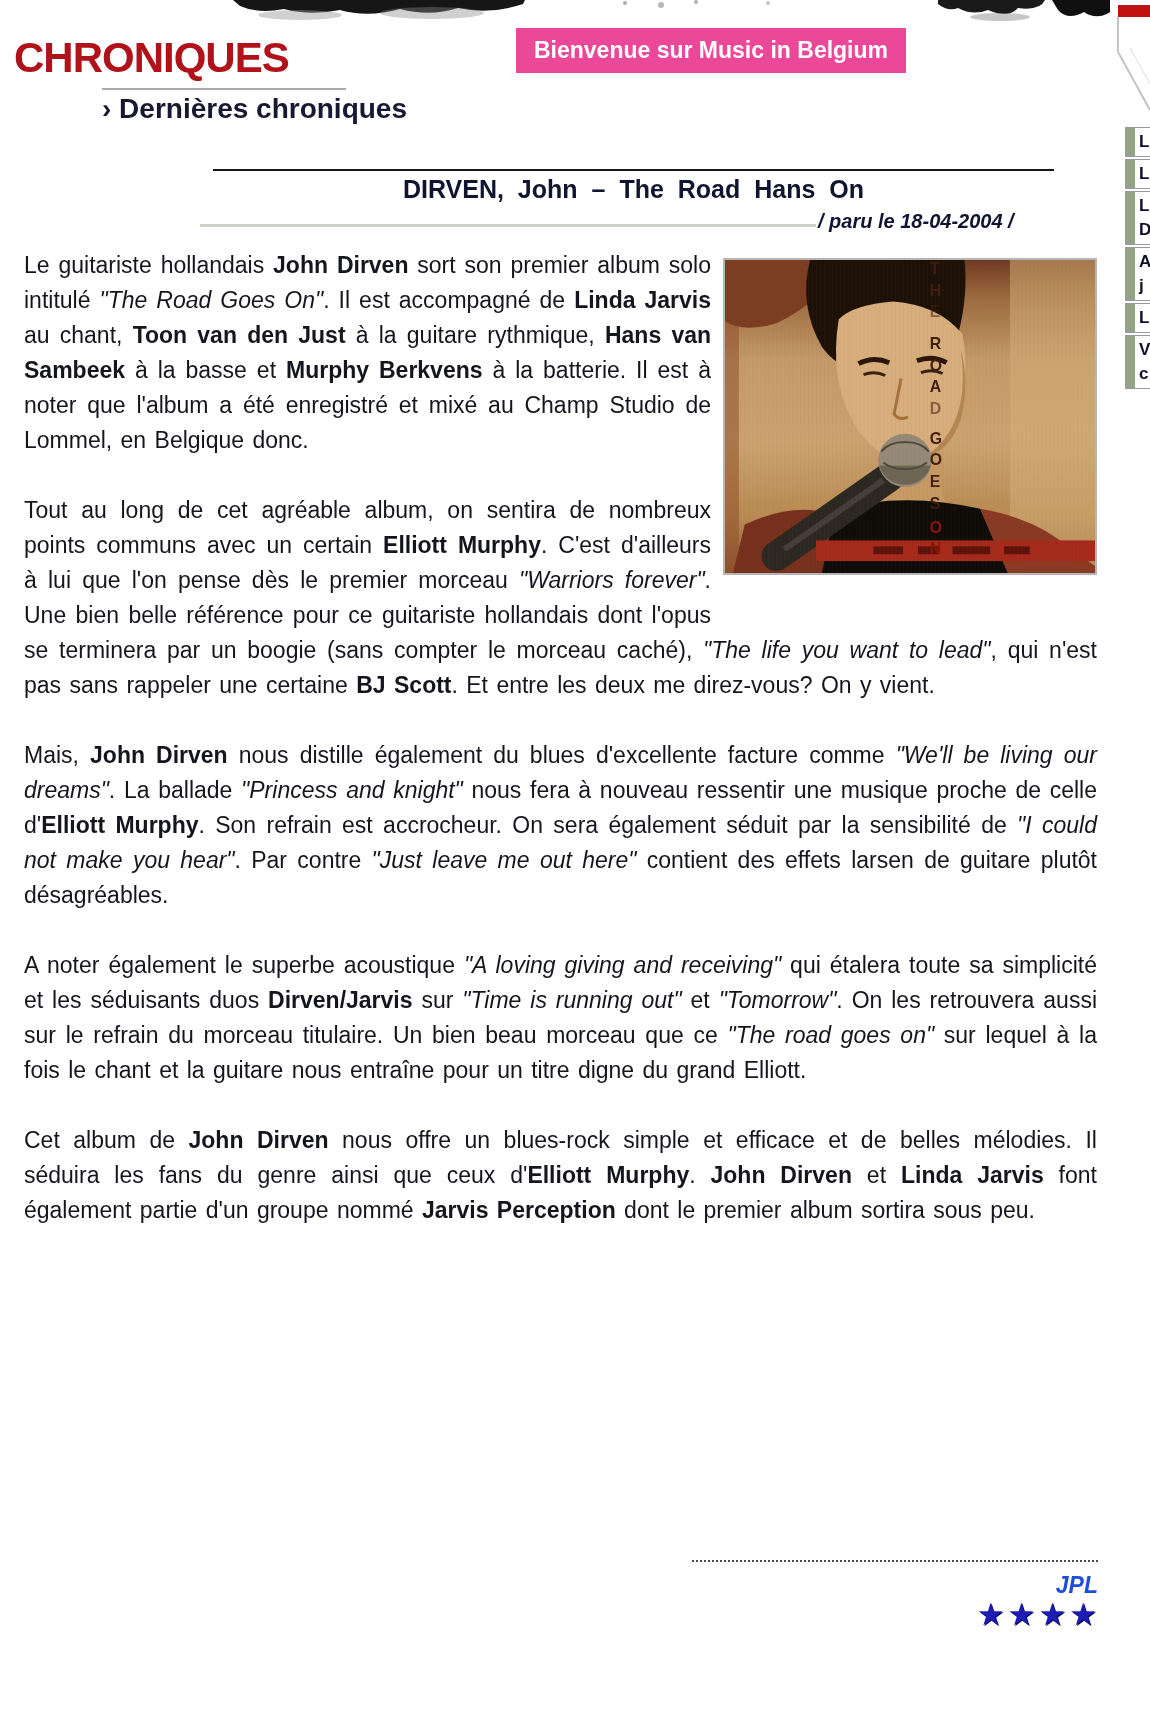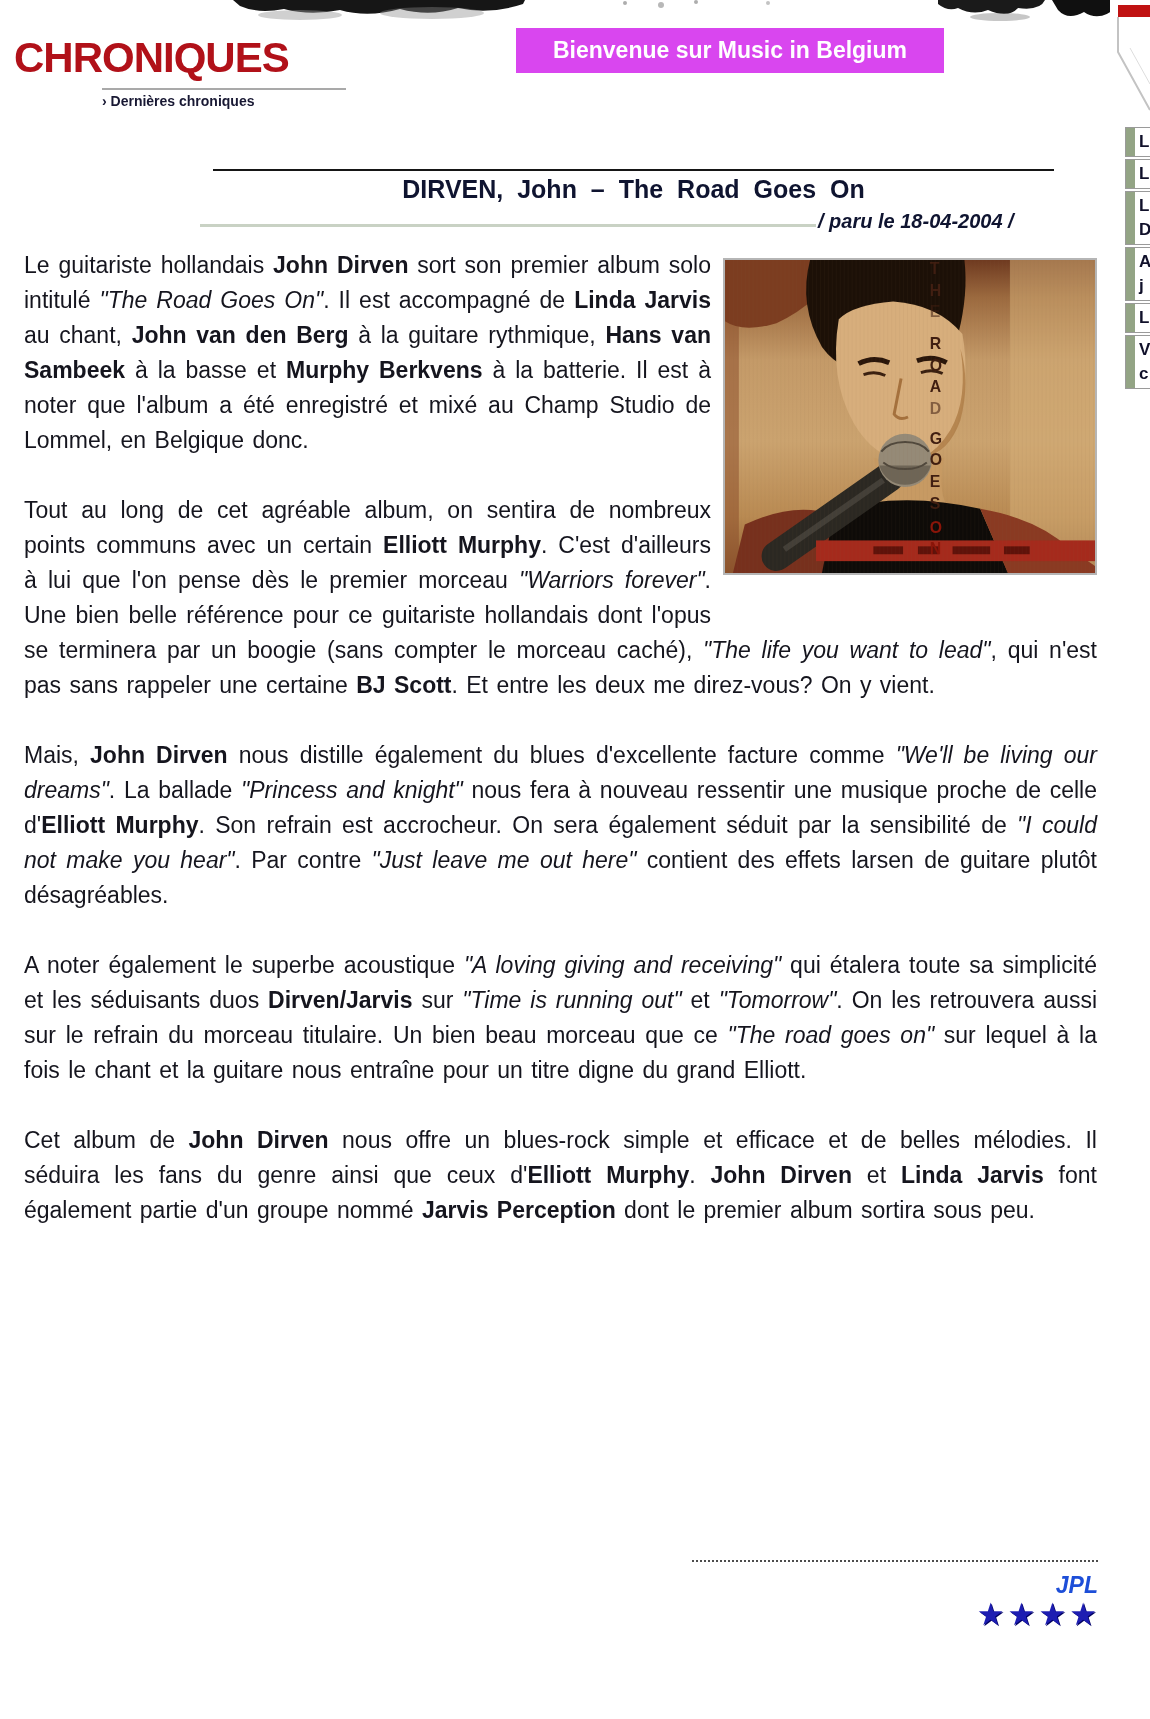--- a/index.html
+++ b/index.html
@@ -7,23 +7,23 @@
         font-family:"Liberation Sans",sans-serif;}
 
   
   .torn{position:absolute;left:0;top:0;width:1150px;height:26px;}
   .corner{position:absolute;right:0;top:0;width:40px;height:140px;}
 
   
   .chron-wrap{position:absolute;left:6px;top:28px;width:420px;}
   .chron-title{font-size:42px;font-weight:bold;color:#b11119;letter-spacing:-1px;line-height:44px;margin:8px;}
   .chron-rule{height:2px;background:#a9a9a9;width:244px;margin-left:96px;}
-  .chron-sub{margin-left:96px;margin-top:3px;font-size:14px;font-weight:bold;color:#181833;cursor:pointer;}
-
-  .banner{position:absolute;left:516px;top:28px;width:428px;height:45px;background:#d946ef;
+  .chron-sub{margin-left:96px;margin-top:3px;font-size:28px;font-weight:bold;color:#181833;cursor:pointer;}
+
+  .banner{position:absolute;left:516px;top:28px;width:390px;height:45px;background:#ec4899;
           color:#fff;font-size:23px;font-weight:bold;display:flex;align-items:center;justify-content:center;}
 
   
   .sidebar{position:absolute;left:1125px;top:127px;width:60px;}
   .sb-row{display:flex;border:1px solid #9a9a9a;background:#fff;margin-bottom:2px;width:60px;}
   .sb-bar{width:9px;background:#93a485;flex:0 0 9px;}
   .sb-cell{padding:2px 3px 2px 4px;font-size:17px;font-weight:bold;color:#10102a;line-height:24px;}
 
   
   .title-topline{position:absolute;left:213px;top:169px;width:841px;height:2px;background:#161616;}
@@ -105,21 +105,21 @@
         <span class="sb-bar"></span>
         <span class="sb-cell">L</span>
       </div>
       <div class="sb-row">
         <span class="sb-bar"></span>
         <span class="sb-cell">V<br>c</span>
       </div>
     </div>
 
   <div class="title-topline"></div>
-  <div class="review-title">DIRVEN, John – The Road Goes On</div>
+  <div class="review-title">DIRVEN, John – The Road Hans On</div>
   <div class="title-underline"></div>
   <div class="paru">/ paru le 18-04-2004 /</div>
 
   <div class="article">
     <div class="album-float">
       <svg viewBox="0 0 374 317" preserveAspectRatio="none">
         <defs>
           <linearGradient id="bgGrad" x1="0" y1="0" x2="0" y2="1">
             <stop offset="0" stop-color="#6f3a20"></stop>
               <stop offset="0.12" stop-color="#9c6a3f"></stop>
@@ -176,21 +176,21 @@
             <text x="207" y="208" class="al-dark">O</text>
             <text x="207" y="230" class="al-dark">E</text>
             <text x="207" y="252" class="al-dark">S</text>
             <text x="207" y="276" class="al-red">O</text>
             <text x="207" y="298" class="al-red">N</text>
           </g>
         <rect width="374" height="317" fill="url(#grain)"></rect>
       </svg>
     </div>
     <div>
-        <p>Le guitariste hollandais <b>John Dirven</b> sort son premier album solo intitulé <i>"The Road Goes On"</i>. Il est accompagné de <b>Linda Jarvis</b> au chant, <b>John van den Berg</b> à la guitare rythmique, <b>Hans van Sambeek</b> à la basse et <b>Murphy Berkvens</b> à la batterie. Il est à noter que l'album a été enregistré et mixé au Champ Studio de Lommel, en Belgique donc.</p>
+        <p>Le guitariste hollandais <b>John Dirven</b> sort son premier album solo intitulé <i>"The Road Goes On"</i>. Il est accompagné de <b>Linda Jarvis</b> au chant, <b>Toon van den Just</b> à la guitare rythmique, <b>Hans van Sambeek</b> à la basse et <b>Murphy Berkvens</b> à la batterie. Il est à noter que l'album a été enregistré et mixé au Champ Studio de Lommel, en Belgique donc.</p>
         <p>Tout au long de cet agréable album, on sentira de nombreux points communs avec un certain <b>Elliott Murphy</b>. C'est d'ailleurs à lui que l'on pense dès le premier morceau <i>"Warriors forever"</i>. Une bien belle référence pour ce guitariste hollandais dont l'opus se terminera par un boogie (sans compter le morceau caché), <i>"The life you want to lead"</i>, qui n'est pas sans rappeler une certaine <b>BJ Scott</b>. Et entre les deux me direz-vous? On y vient.</p>
         <p>Mais, <b>John Dirven</b> nous distille également du blues d'excellente facture comme <i>"We'll be living our dreams"</i>. La ballade <i>"Princess and knight"</i> nous fera à nouveau ressentir une musique proche de celle d'<b>Elliott Murphy</b>. Son refrain est accrocheur. On sera également séduit par la sensibilité de <i>"I could not make you hear"</i>. Par contre <i>"Just leave me out here"</i> contient des effets larsen de guitare plutôt désagréables.</p>
         <p>A noter également le superbe acoustique <i>"A loving giving and receiving"</i> qui étalera toute sa simplicité et les séduisants duos <b>Dirven/Jarvis</b> sur <i>"Time is running out"</i> et <i>"Tomorrow"</i>. On les retrouvera aussi sur le refrain du morceau titulaire. Un bien beau morceau que ce <i>"The road goes on"</i> sur lequel à la fois le chant et la guitare nous entraîne pour un titre digne du grand Elliott.</p>
         <p>Cet album de <b>John Dirven</b> nous offre un blues-rock simple et efficace et de belles mélodies. Il séduira les fans du genre ainsi que ceux d'<b>Elliott Murphy</b>. <b>John Dirven</b> et <b>Linda Jarvis</b> font également partie d'un groupe nommé <b>Jarvis Perception</b> dont le premier album sortira sous peu.</p>
       </div>
   </div>
 
   <div class="dotline"></div>
   <div class="jpl">JPL</div>
   <div class="stars">★★★★</div>

